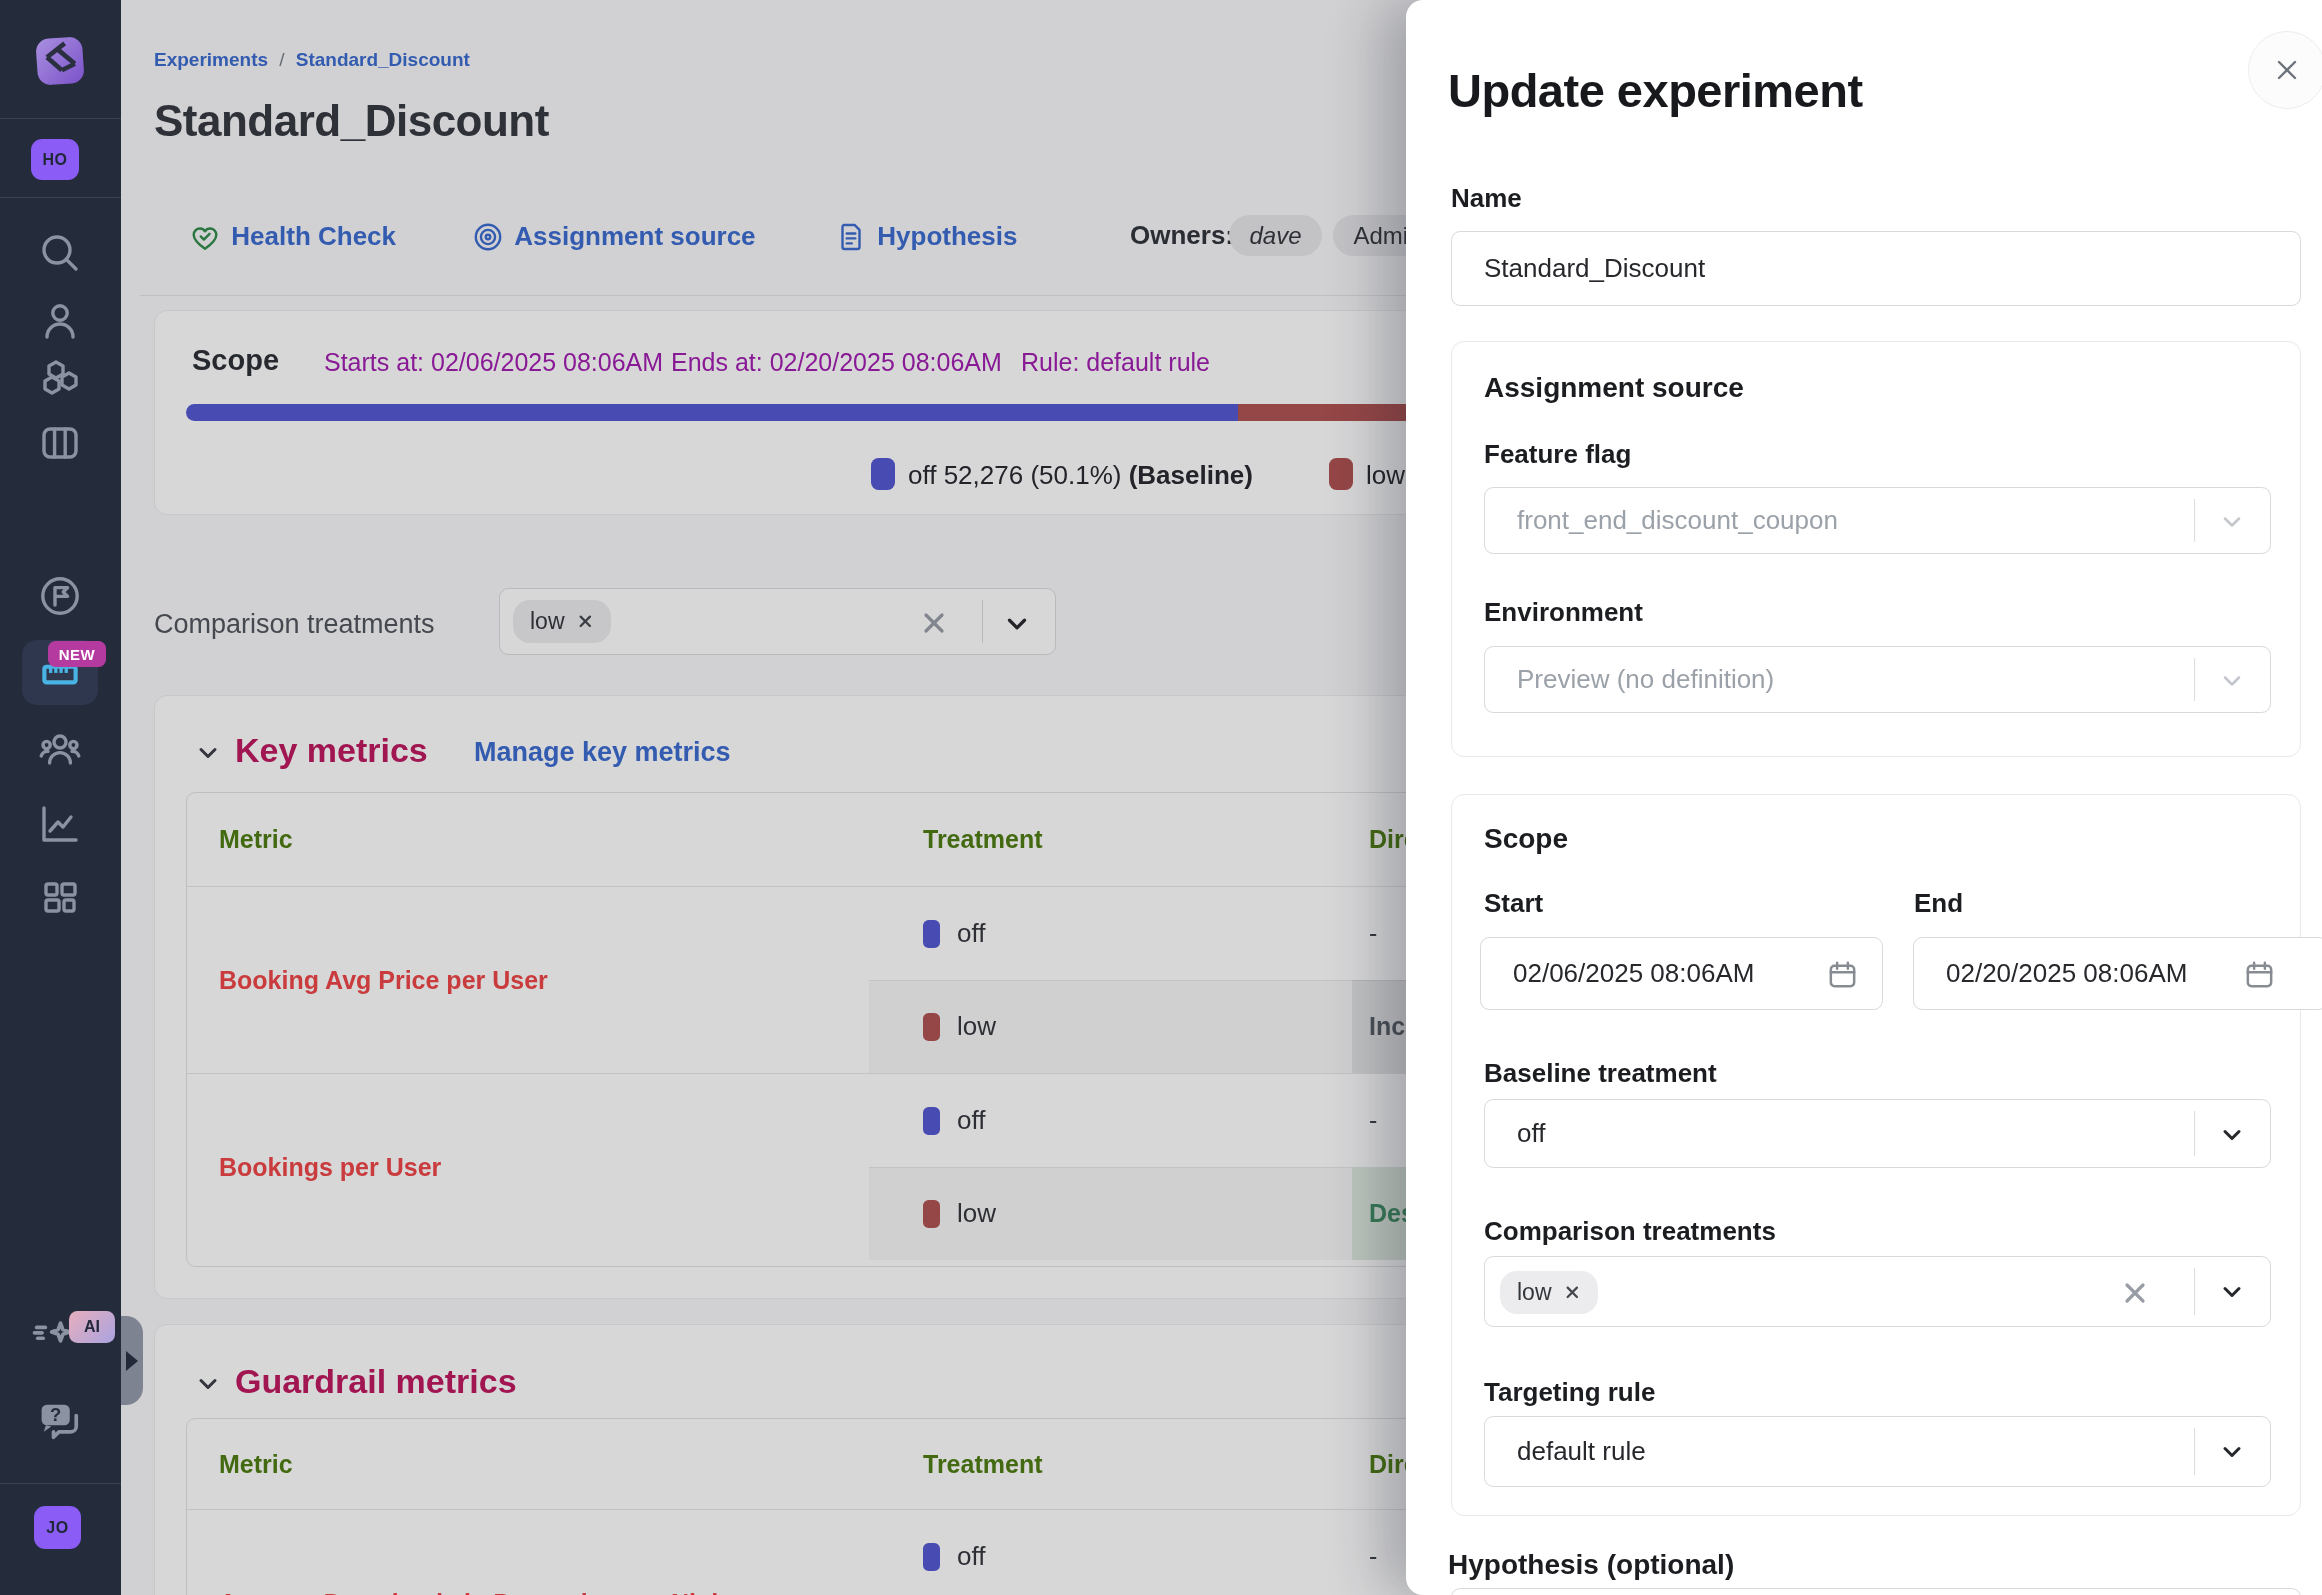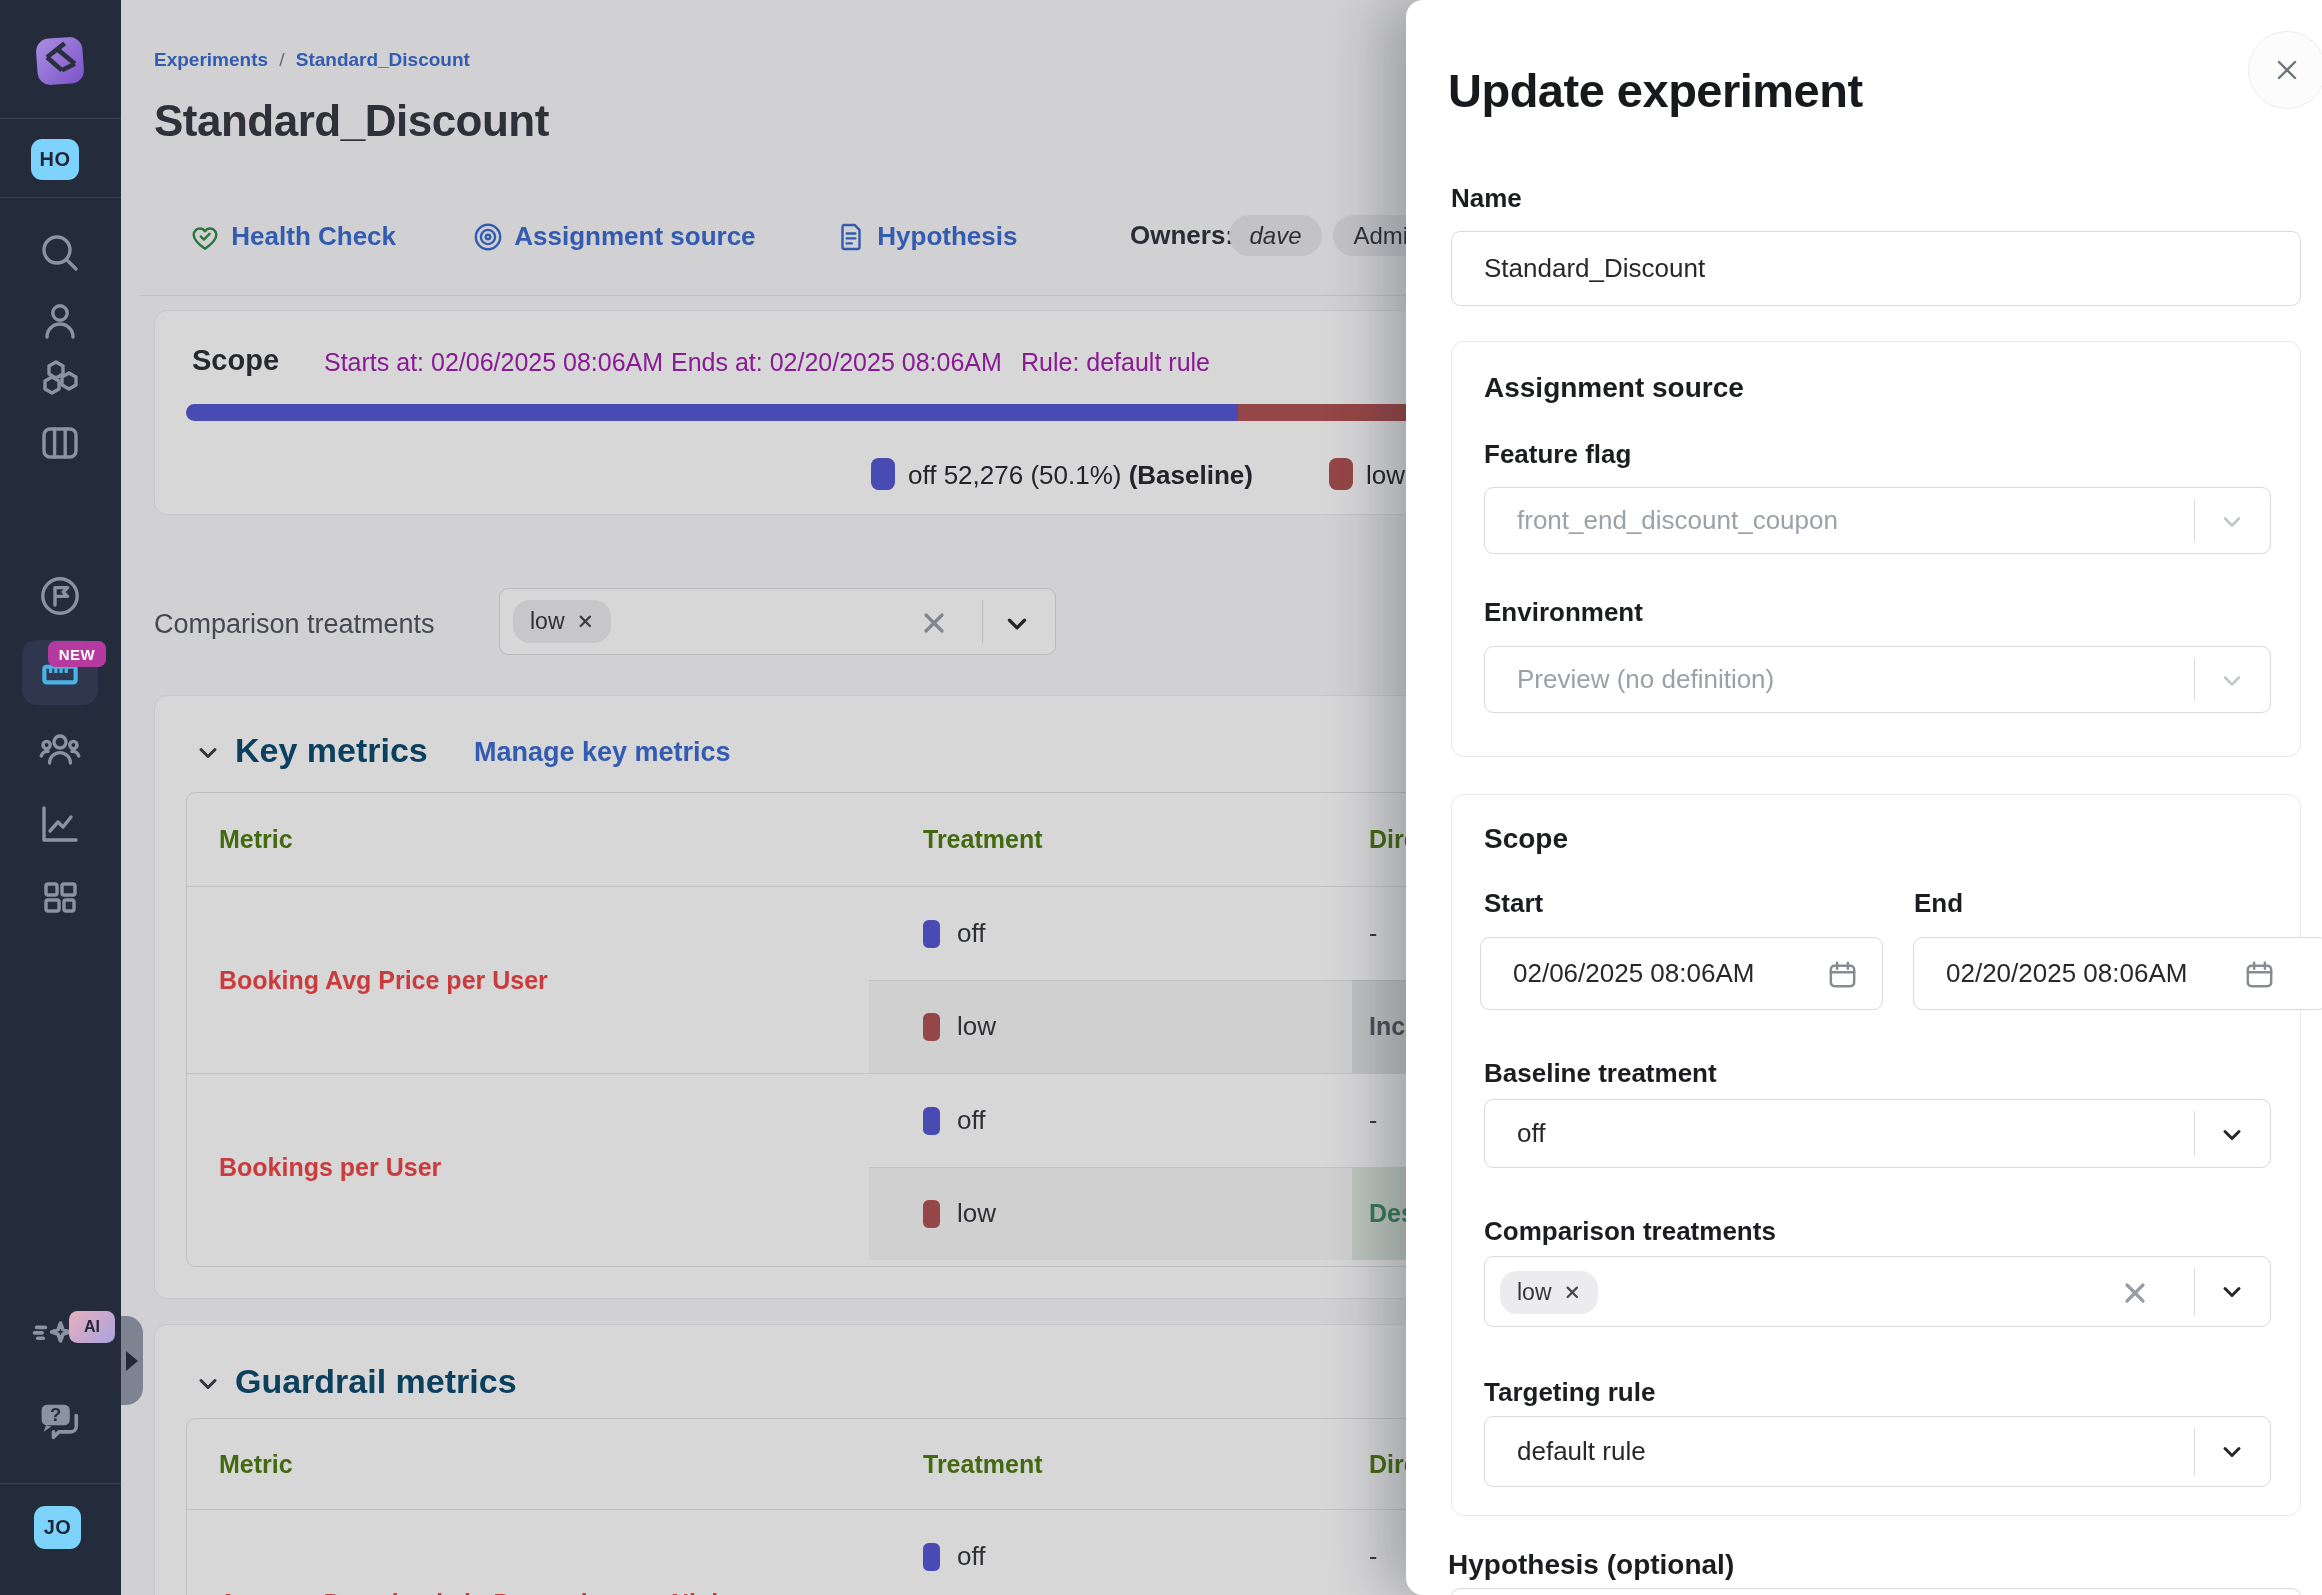--- a/index.html
+++ b/index.html
@@ -3,22 +3,22 @@
 <meta charset="utf-8">
 <style>
   html,body{margin:0;padding:0;background:#555;}
   .screen{position:relative;width:2322px;height:1595px;overflow:hidden;
     background:#f8f8f9;font-family:"Liberation Sans",sans-serif;}
   .abs{position:absolute;}
 
   
   .sidebar{position:absolute;left:0;top:0;width:121px;height:1595px;background:#242c3b;z-index:10;}
   .sb-div{position:absolute;left:0;width:121px;height:0.9px;background:#39414f;}
-  .badge-sq{position:absolute;background:#7dd3fc;border-radius:11.2px;display:flex;align-items:center;justify-content:center;
-    font-size:20px;font-weight:bold;color:#1f2836;letter-spacing:0.5px;}
+  .badge-sq{position:absolute;background:#8b5cf6;border-radius:11.2px;display:flex;align-items:center;justify-content:center;
+    font-size:16px;font-weight:bold;color:#1f2836;letter-spacing:0.5px;}
   .ic{stroke:#8b93a2;fill:none;stroke-width:1.7;stroke-linecap:round;stroke-linejoin:round;}
   .nav-ic{position:absolute;left:36px;width:48px;height:48px;}
   .active-tile{position:absolute;left:22.4px;top:640px;width:76px;height:65px;border-radius:15px;background:#2e374e;}
   .new-badge{position:absolute;left:48px;top:641px;min-width:58px;height:26px;border-radius:7.5px;background:#b43aa0;
     color:#fff;font-size:15px;font-weight:bold;display:flex;align-items:center;justify-content:center;letter-spacing:0.5px;padding:0 5.6px;box-sizing:border-box;}
   .ai-badge{position:absolute;left:69px;top:1311px;width:46px;height:32px;border-radius:8.4px;
     background:linear-gradient(135deg,#e8aebc,#a9a3e0);color:#23283a;font-size:16px;font-weight:bold;
     display:flex;align-items:center;justify-content:center;}
   .handle-tab{position:absolute;left:121px;top:1316px;width:22.4px;height:89px;background:#939aa9;
     border-radius:0 17px 17px 0;z-index:11;display:flex;align-items:center;justify-content:center;}
@@ -40,21 +40,21 @@
   .scope-lab{font-size:29px;font-weight:700;color:#2b2e33;}
   .scope-meta{font-size:25px;color:#a21caf;}
   .bar-seg{position:absolute;top:0;height:17px;}
   .legend-sw{position:absolute;width:24px;height:32px;border-radius:7.5px;top:0;}
   .legend-tx{position:absolute;top:1.9px;font-size:26px;color:#26282d;white-space:nowrap;}
   .cmp-label{font-size:27px;color:#50545b;}
   .select{background:#fff;border:0.9px solid #dcdce0;border-radius:9.3px;box-sizing:border-box;position:absolute;}
   .chip{background:#ececee;border-radius:17px;height:43px;display:inline-flex;align-items:center;gap:11.2px;
     padding:0 17px;font-size:23px;color:#33363b;}
   .vdiv{position:absolute;top:11.2px;bottom:11.2px;width:0.9px;background:#dddde0;}
-  .sec-title{font-size:34px;font-weight:700;color:#0c4a6e;}
+  .sec-title{font-size:34px;font-weight:700;color:#be185d;}
   .link{color:#3a6bd0;font-weight:600;}
   .tbl{position:absolute;border:0.9px solid #e3e3e5;border-radius:9.3px;overflow:hidden;background:#fff;box-sizing:border-box;}
   .thead{position:relative;height:93px;border-bottom:0.9px solid #e7e7e9;}
   .th{position:absolute;top:0;height:93px;display:flex;align-items:center;font-size:25px;font-weight:700;color:#4d7c0f;}
   .trow{position:relative;height:186px;border-bottom:0.9px solid #e7e7e9;}
   .trow:last-child{border-bottom:none;}
   .metric-link{position:absolute;left:32px;top:0;height:186px;display:flex;align-items:center;
     font-size:25px;font-weight:600;color:#ef4444;white-space:nowrap;}
   .subrow{position:absolute;left:0;width:100%;height:93px;}
   .sub-div{position:absolute;left:682px;right:0;height:0.9px;background:#e7e7e9;top:93px;}

